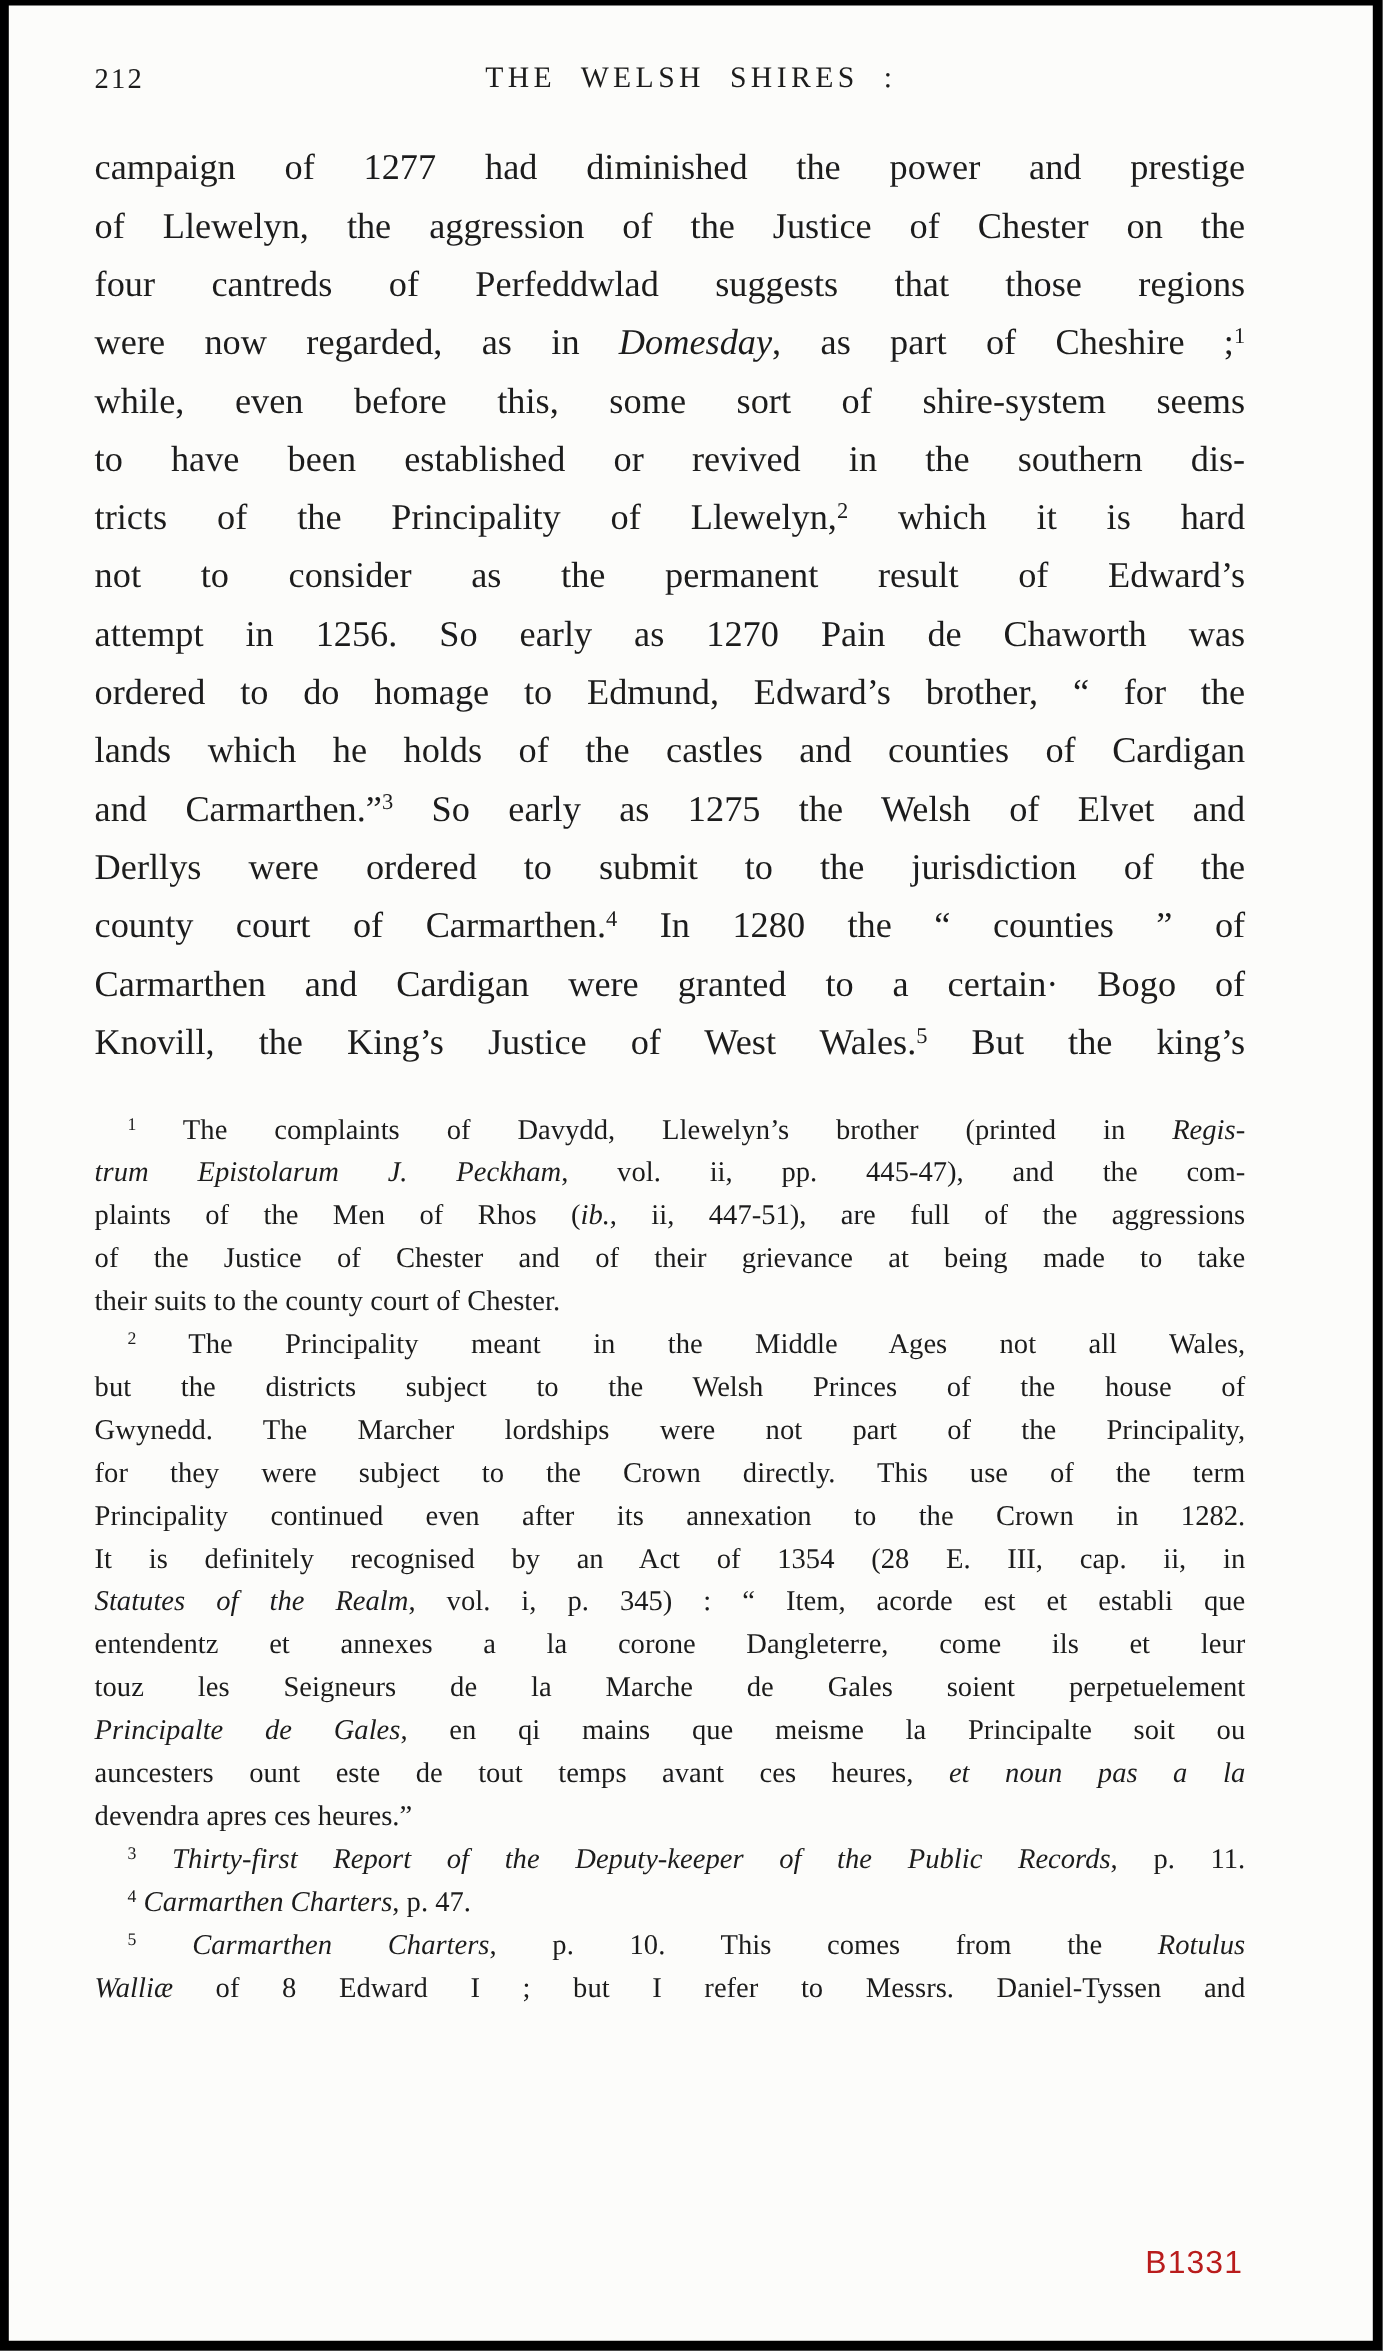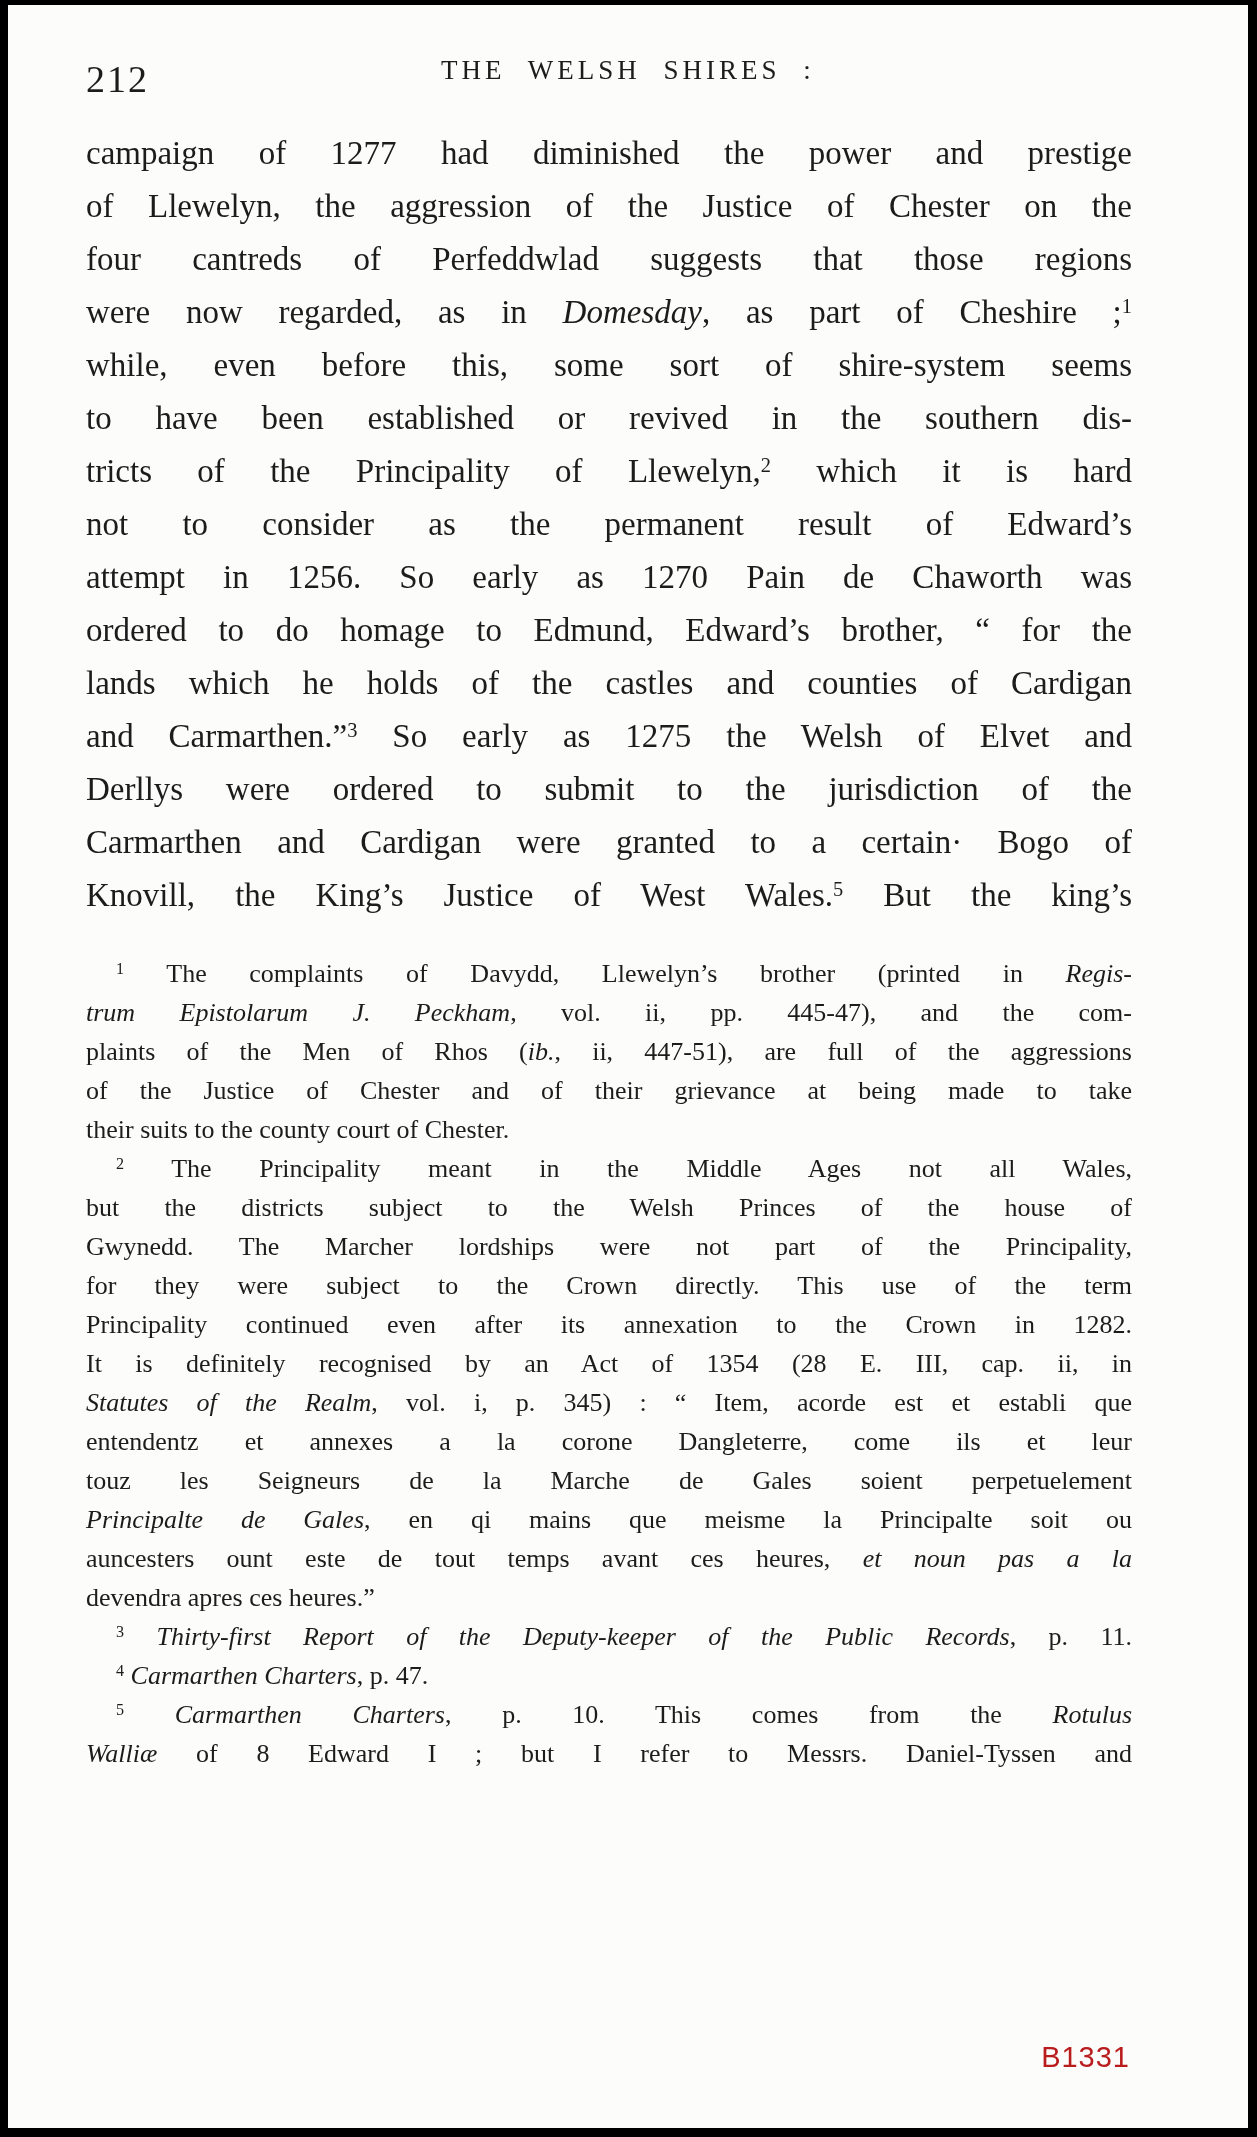--- a/index.html
+++ b/index.html
@@ -10,21 +10,21 @@
     border:solid #000;
     border-width:5px 9px 9px 8px;
     position:relative;
     font-family:"Liberation Serif", serif;
     color:#1c1c1c;
     overflow:hidden;
   }
   .header-row { position:relative; margin-top:50px; height:44px; }
   .page-number {
     position:absolute; left:78px; top:2px;
-    font-size:38px; letter-spacing:2px;
+    font-size:26px; letter-spacing:2px;
   }
   .running-title {
     text-align:center;
     font-size:27px;
     letter-spacing:4px;
     word-spacing:12px;
   }
   .body-text {
     margin:28px 116px 0 78px;
     font-size:33px;
@@ -63,20 +63,21 @@
       <div class="t-line"><span>were now regarded, as in </span><span class="it">Domesday</span><span>, as part of Cheshire ;</span><span class="sup">1</span></div>
       <div class="t-line"><span>while, even before this, some sort of shire-system seems</span></div>
       <div class="t-line"><span>to have been established or revived in the southern dis-</span></div>
       <div class="t-line"><span>tricts of the Principality of Llewelyn,</span><span class="sup">2</span><span> which it is hard</span></div>
       <div class="t-line"><span>not to consider as the permanent result of Edward’s</span></div>
       <div class="t-line"><span>attempt in 1256.  So early as 1270 Pain de Chaworth was</span></div>
       <div class="t-line"><span>ordered to do homage to Edmund, Edward’s brother, “ for the</span></div>
       <div class="t-line"><span>lands which he holds of the castles and counties of Cardigan</span></div>
       <div class="t-line"><span>and Carmarthen.”</span><span class="sup">3</span><span>  So early as 1275 the Welsh of Elvet and</span></div>
       <div class="t-line"><span>Derllys were ordered to submit to the jurisdiction of the</span></div>
+      <div class="t-line"><span>county court of Carmarthen.</span><span class="sup">4</span><span>  In 1280 the “ counties ” of</span></div>
       <div class="t-line"><span>Carmarthen and Cardigan were granted to a certain· Bogo of</span></div>
       <div class="t-line"><span>Knovill, the King’s Justice of West Wales.</span><span class="sup">5</span><span>  But the king’s</span></div>
     </div>
 
   <div class="footnotes">
       <div class="t-line ind"><span class="sup">1</span><span> The complaints of Davydd, Llewelyn’s brother (printed in </span><span class="it">Regis-</span></div>
       <div class="t-line"><span class="it">trum Epistolarum J. Peckham</span><span>, vol. ii, pp. 445-47), and the com-</span></div>
       <div class="t-line"><span>plaints of the Men of Rhos (</span><span class="it">ib.</span><span>, ii, 447-51), are full of the aggressions</span></div>
       <div class="t-line"><span>of the Justice of Chester and of their grievance at being made to take</span></div>
       <div class="t-line last"><span>their suits to the county court of Chester.</span></div>

